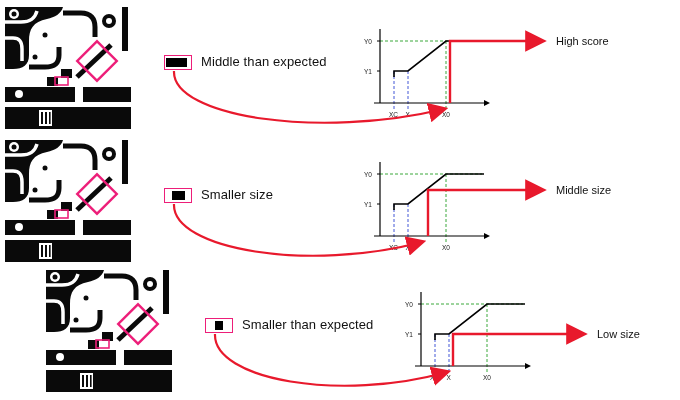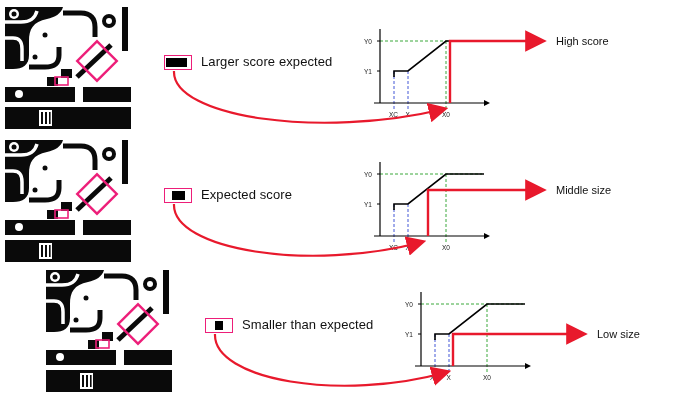--- a/index.html
+++ b/index.html
@@ -100,39 +100,39 @@
     </defs>
   </svg>
 
   <div class="row row1">
     <svg class="pcb" viewBox="0 0 126 122">
         <use href="#pcb-art"></use>
       </svg>
     <div class="swatch sw-large">
       <div class="fill"></div>
     </div>
-    <span class="label">Larger score expected</span>
+    <span class="label">Middle than expected</span>
     <svg class="graph" viewBox="0 0 135 102">
         <use href="#graph-art"></use>
       </svg>
     <svg class="overlay" viewBox="0 0 680 132">
       <path d="M174,66 C172,112 320,134 444,104" fill="none" stroke="#e8192c" stroke-width="2.2" marker-end="url(#arrowhead-red)"></path>
       <path d="M450,98 V36 H542" fill="none" stroke="#e8192c" stroke-width="2.4" marker-end="url(#arrowhead-red)"></path>
     </svg>
     <span class="score score1">High score</span>
   </div>
 
   <div class="row row2">
     <svg class="pcb" viewBox="0 0 126 122">
         <use href="#pcb-art"></use>
       </svg>
     <div class="swatch sw-mid">
       <div class="fill"></div>
     </div>
-    <span class="label">Expected score</span>
+    <span class="label">Smaller size</span>
     <svg class="graph" viewBox="0 0 135 102">
         <use href="#graph-art"></use>
       </svg>
     <svg class="overlay" viewBox="0 0 680 132">
       <path d="M174,66 C172,112 310,134 422,104" fill="none" stroke="#e8192c" stroke-width="2.2" marker-end="url(#arrowhead-red)"></path>
       <path d="M428,98 V52 H542" fill="none" stroke="#e8192c" stroke-width="2.4" marker-end="url(#arrowhead-red)"></path>
     </svg>
     <span class="score score2">Middle size</span>
   </div>
 

